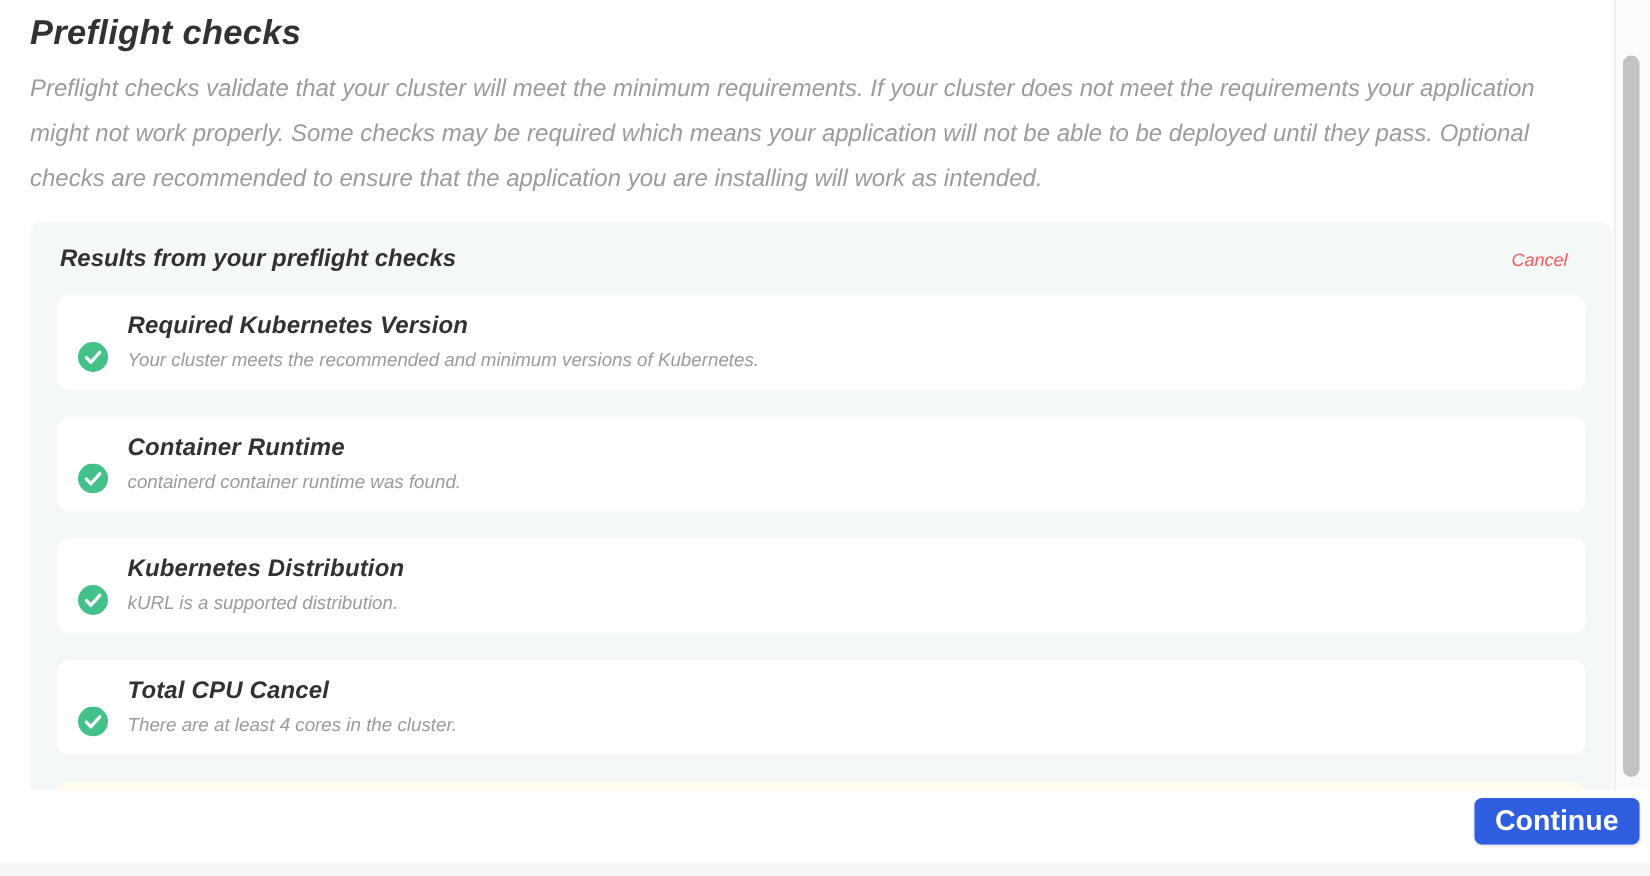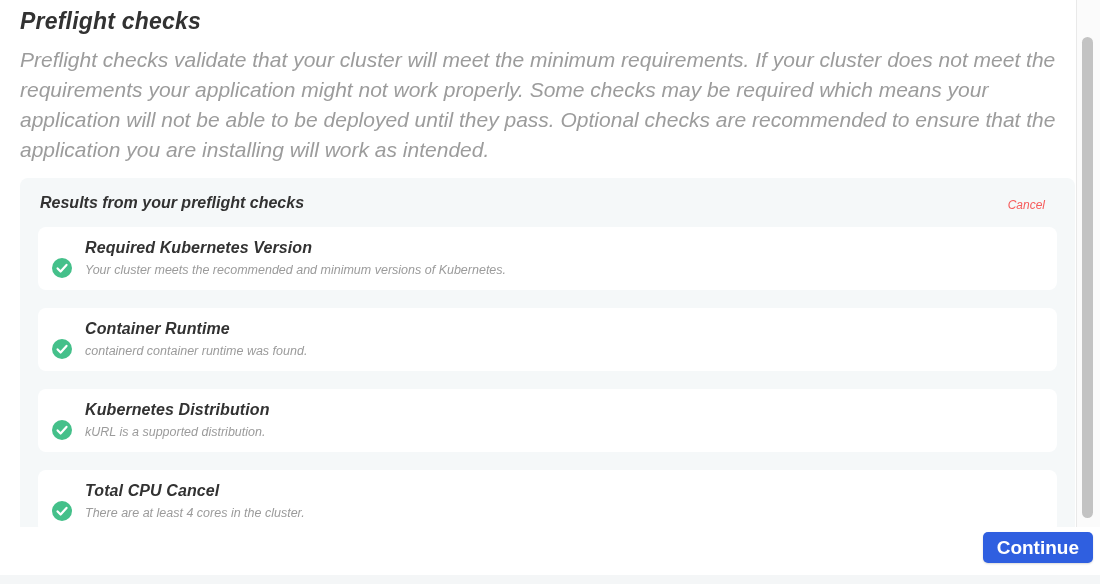--- a/index.html
+++ b/index.html
@@ -12,30 +12,30 @@
 
   
   .viewport { position: relative; width: 1100px; height: 527px; overflow: hidden; font-style: italic; }
   .content { width: 1076px; padding: 6px 0 0 20px; }
 
   h1.page-title {
     font-size: 23px; font-weight: bold; color: var(--heading, #323232);
     margin: 2px 0 10px 0; letter-spacing: .2px;
   }
   p.desc {
-    width: 1044px; font-size: 21px; line-height: 30px;
+    width: 1044px; font-size: 16px; line-height: 30px;
     color: var(--muted-strong, #9c9c9c); margin-bottom: 13px;
   }
 
   .panel {
     width: 1055px; background: var(--panel-bg, #f5f8f9);
     border-radius: 8px; padding: 16px 18px 18px 18px;
   }
   .panel-header {
-    display: flex; justify-content: space-between; align-items: flex-end;
+    display: flex; justify-content: space-between; align-items: center;
     padding: 0 2px; margin-bottom: 15px;
   }
   .panel-title { font-size: 16px; font-weight: bold; color: var(--heading, #323232); }
   .cancel {
     font-size: 12px; font-weight: 500; color: var(--cancel-red, #f65c5c);
     cursor: pointer; text-decoration: none; margin-right: 10px; margin-left: 12px;
   }
 
   .check-row {
     display: flex; align-items: flex-end; gap: 13px;

